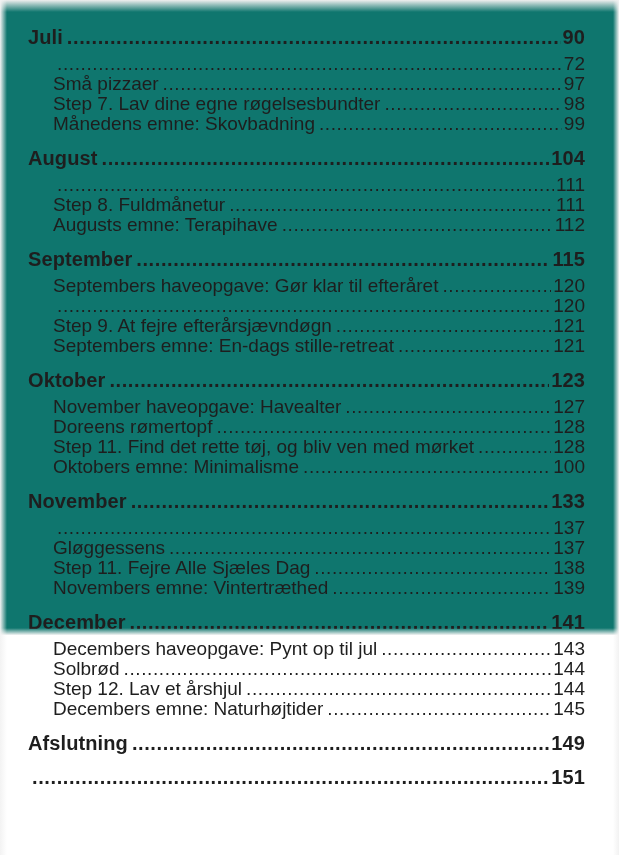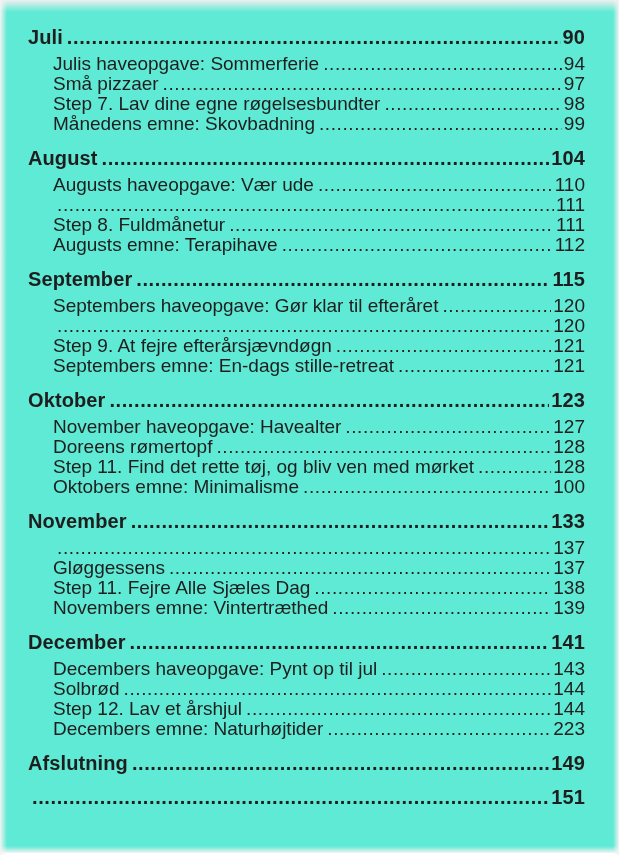--- a/index.html
+++ b/index.html
@@ -7,22 +7,22 @@
     padding: 0;
     width: 619px;
     height: 855px;
     background: #ffffff;
     overflow: hidden;
     font-family: "Liberation Sans", sans-serif;
   }
   .page {
     position: relative;
     width: 619px;
-    height: 853px;
-    background: #5eead4;
+    height: 635px;
+    background: #0f766e;
     box-sizing: border-box;
     padding: 13px 34px 0 28px;
     color: #1e1e1e;
   }
   
   .edge { position: absolute; pointer-events: none; }
   .edge-top    { left: 0; top: 0; width: 619px; height: 12px;
                  background: linear-gradient(to bottom, #efefef, rgba(255,255,255,0)); }
   .edge-left   { left: 0; top: 0; width: 7px; height: 855px;
                  background: linear-gradient(to right, #f3f3f3, rgba(255,255,255,0)); }
@@ -73,23 +73,22 @@
   <div class="edge edge-bottom"></div>
   <div id="toc-root">
   <section class="toc-section">
     <div class="row head">
       <span class="t">Juli</span>
       <span class="leader"></span>
       <span class="num">90</span>
     </div>
     <div class="entries">
   <div class="row sub">
-    <span class="t">Julis haveopgave: Sommerferie</span>
-    <span class="leader"></span>
-    <span class="num">94</span>
+    <span class="leader"></span>
+    <span class="num">72</span>
   </div>
 
   <div class="row sub">
     <span class="t">Små pizzaer</span>
     <span class="leader"></span>
     <span class="num">97</span>
   </div>
 
   <div class="row sub">
     <span class="t">Step 7. Lav dine egne røgelsesbundter</span>
@@ -105,25 +104,20 @@
 </div>
   </section>
 
   <section class="toc-section">
     <div class="row head">
       <span class="t">August</span>
       <span class="leader"></span>
       <span class="num">104</span>
     </div>
     <div class="entries">
-  <div class="row sub">
-    <span class="t">Augusts haveopgave: Vær ude</span>
-    <span class="leader"></span>
-    <span class="num">110</span>
-  </div>
 
   <div class="row sub">
     <span class="leader"></span>
     <span class="num">111</span>
   </div>
 
   <div class="row sub">
     <span class="t">Step 8. Fuldmånetur</span>
     <span class="leader"></span>
     <span class="num">111</span>
@@ -255,21 +249,21 @@
 
   <div class="row sub">
     <span class="t">Step 12. Lav et årshjul</span>
     <span class="leader"></span>
     <span class="num">144</span>
   </div>
 
   <div class="row sub">
     <span class="t">Decembers emne: Naturhøjtider</span>
     <span class="leader"></span>
-    <span class="num">223</span>
+    <span class="num">145</span>
   </div>
 </div>
   </section>
 
   <section class="toc-section">
     <div class="row head">
       <span class="t">Afslutning</span>
       <span class="leader"></span>
       <span class="num">149</span>
     </div>

